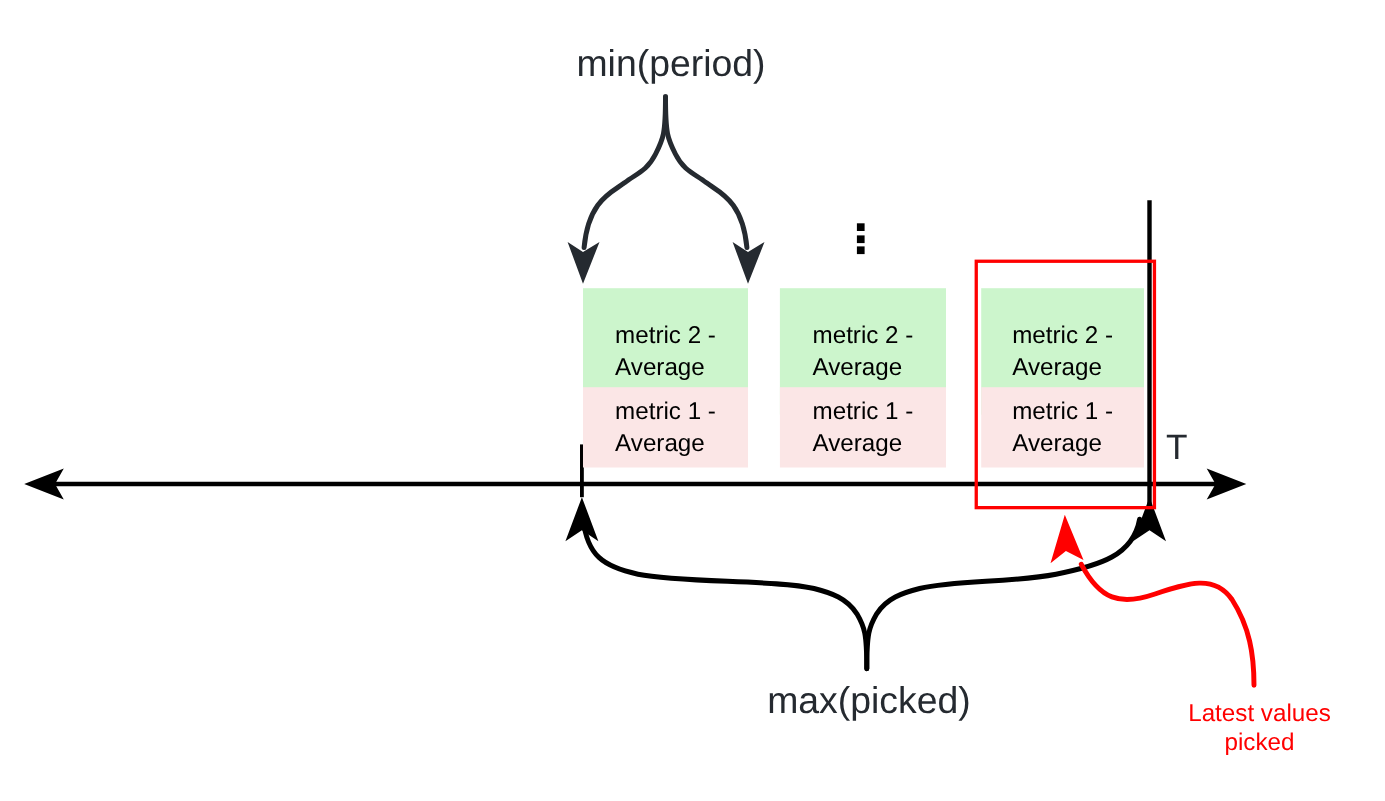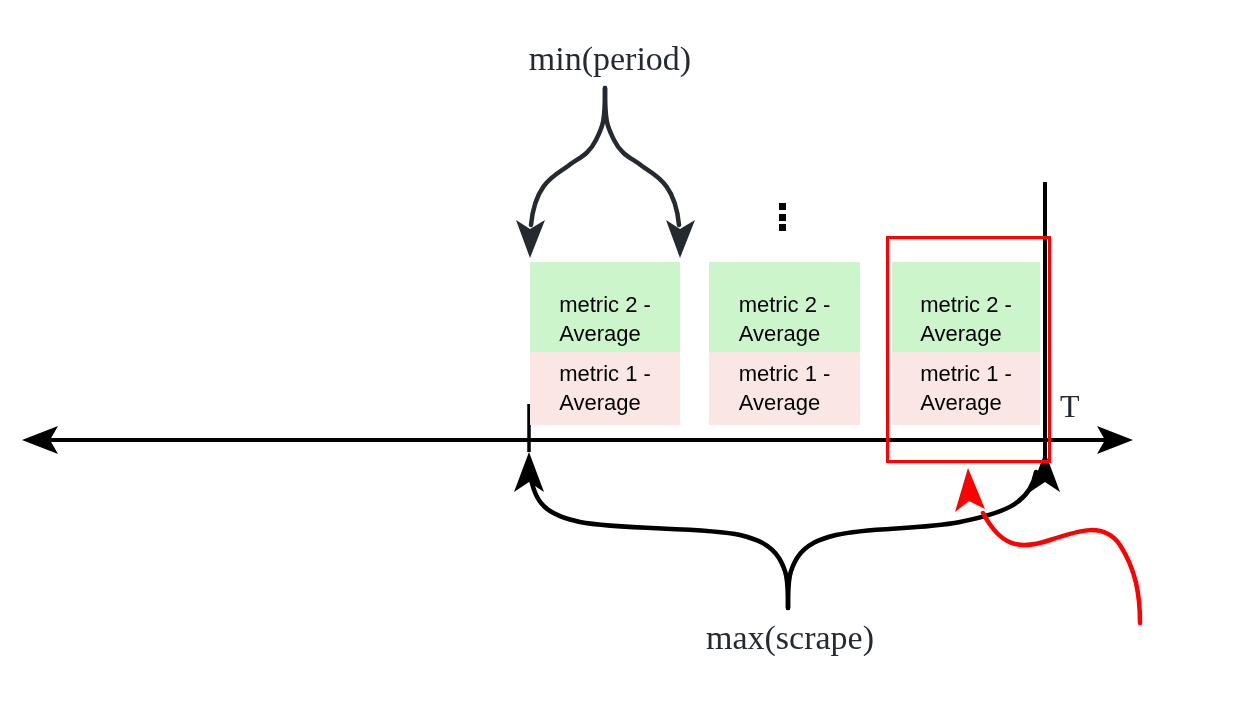--- a/index.html
+++ b/index.html
@@ -18,21 +18,21 @@
   #svg-layer {
     position: absolute;
     left: 0;
     top: 0;
     width: 1259px;
     height: 728px;
   }
   .label {
     position: absolute;
     color: #252a30;
-    font-family: Liberation Serif, serif;
+    font-family: Liberation Sans, sans-serif;
     text-align: center;
     white-space: pre;
     line-height: 1.22;
     user-select: none;
   }
   .label-red {
     color: #ff0000;
   }
   #lbl-min-period {
     left: 455px;
@@ -194,19 +194,21 @@
   <div class="red-box" style="left:886px; top:236px; width:165px; height:227px;"></div>
 
   <div class="ellipsis" style="left:778px; top:203px; width:8px; height:28px;">
     <i></i>
       <i></i>
       <i></i>
   </div>
 
   <div class="label" id="lbl-min-period">min(period)</div>
 
-  <div class="label" id="lbl-max-length">max(scrape)</div>
+  <div class="label" id="lbl-max-length">max(picked)</div>
 
 
   <div class="label" id="lbl-T">T</div>
 
+  <div class="label label-red" id="lbl-latest">Latest values
+picked</div>
 
 </div>
 
 </body></html>

